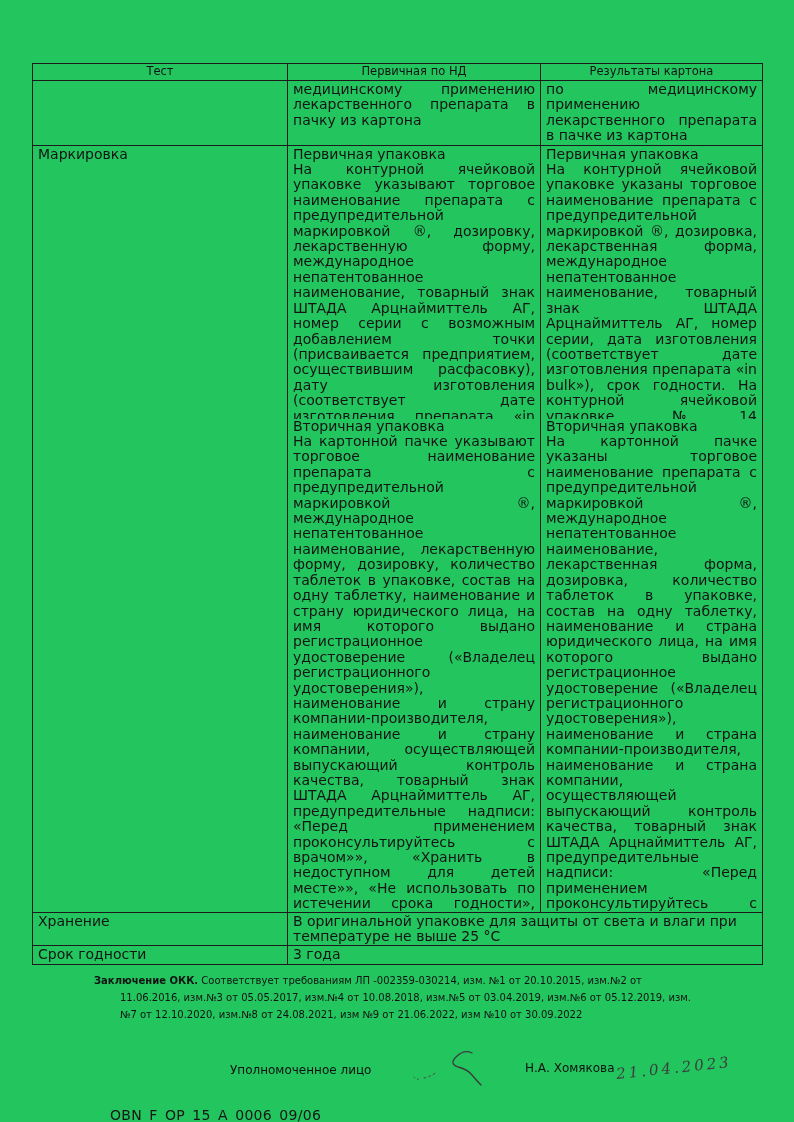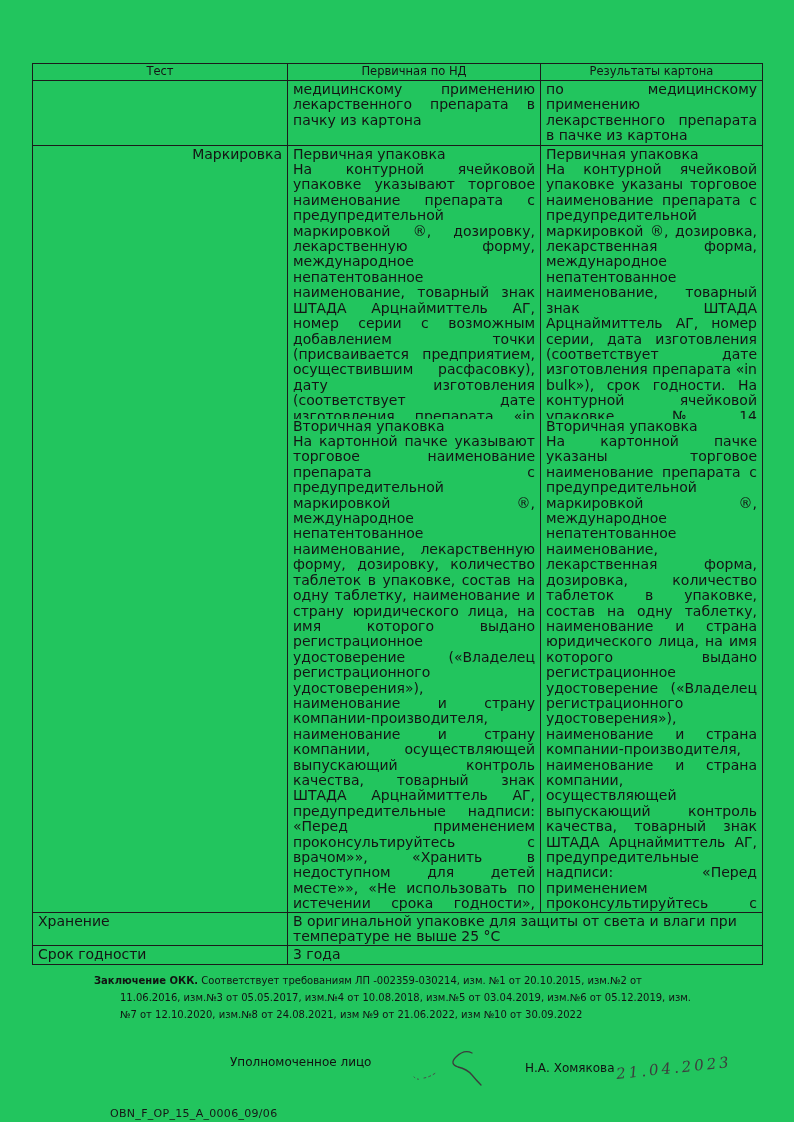--- a/index.html
+++ b/index.html
@@ -39,56 +39,56 @@
     font-size: 11.5px;
     height: 17px;
     padding: 0 2px;
   }
   .col-test { width: 255px; }
   .col-nd { width: 253px; }
   .col-res { width: 222px; }
   .justify { text-align: justify; }
   .row-cont td { height: 47px; }
   .test-label { font-size: 11px; }
-  .marking-label { padding-top: 17px; text-align: right; }
+  .marking-label { padding-top: 17px; }
   .marking-inner { height: 764px; overflow: hidden; }
   .block-primary { height: 272px; overflow: hidden; }
   .pack-title { text-align: left; }
   .row-storage td { height: 33px; }
   .row-shelf td { height: 17px; margin-top: 47px; }
   .merged-val { text-align: left; }
   .conclusion {
     margin: 7px 58px 0 88px;
     text-indent: -26px;
     font-size: 10px;
     line-height: 17px;
     color: #121212;
   }
   .conclusion .c-label { font-weight: bold; }
   .sig-row {
     position: relative;
     height: 52px;
     margin-top: 24px;
   }
-  .sig-role { position: absolute; left: 198px; top: 8px; font-size: 12px; }
+  .sig-role { position: absolute; left: 198px; top: 16px; font-size: 12px; }
   .sig-scribble { position: absolute; left: 378px; top: 0px; }
   .sig-name { position: absolute; left: 493px; top: 14px; font-size: 12px; }
   .sig-date {
     position: absolute; left: 584px; top: 12px;
     font-family: "DejaVu Serif", serif;
     font-style: italic;
     font-size: 15px;
     letter-spacing: 3px;
     color: #3d3d3d;
     transform: rotate(-6deg);
     white-space: nowrap;
   }
   .footer-code {
     margin: 8px 0 0 78px;
-    font-size: 11px;
+    font-size: 14px;
     letter-spacing: 0.3px;
     color: #161616;
   }
 </style>
 </head>
 <body>
 
 <div class="page">
   <div class="content">
 

